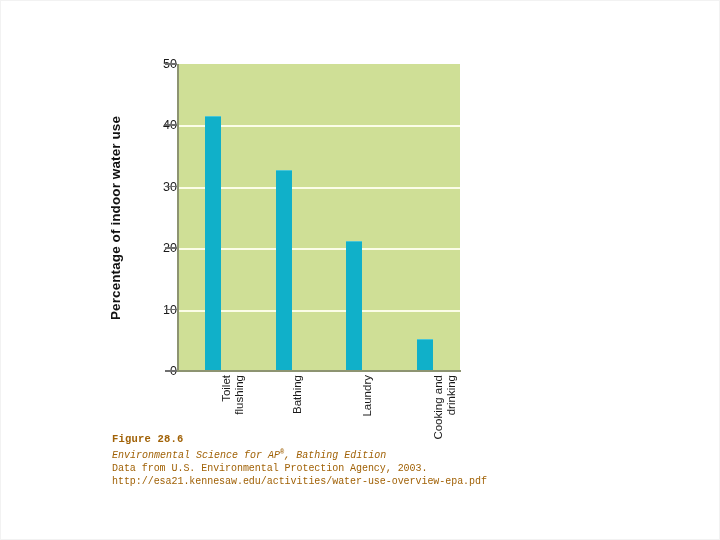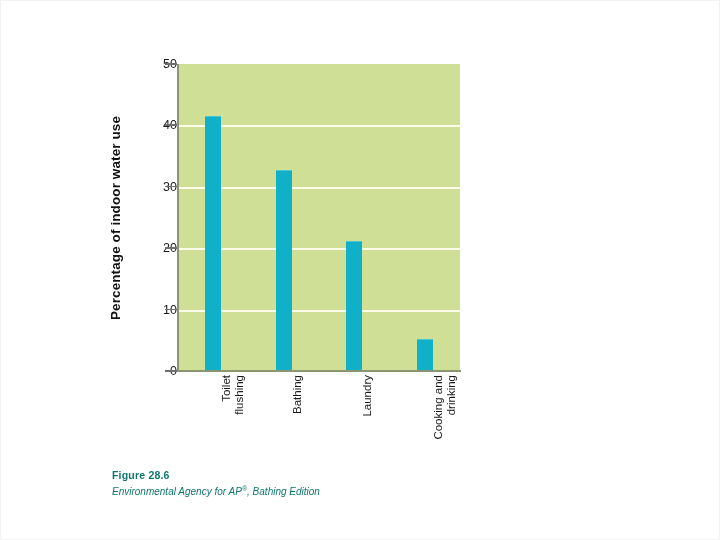--- a/index.html
+++ b/index.html
@@ -144,23 +144,24 @@
     line-height: 13px;
     color: #1a1a1a;
     text-align: right;
     white-space: pre-line;
   }
 
   
   #caption {
     position: absolute;
     left: 111px;
-    top: 468px;
+    top: 432px;
     width: 560px;
-    color: #0f766e;
+    color: #a16207;
+    font-family: Liberation Mono, monospace;
   }
   #caption .cap-figno {
     font-size: 10.5px;
     font-weight: bold;
     line-height: 13px;
     letter-spacing: 0.2px;
   }
   #caption .cap-source {
     font-size: 10px;
     line-height: 13px;
@@ -219,16 +220,17 @@
         <div class="xlabel" style="left: 113px; transform: rotate(-90deg); transform-origin: 0px 0px; margin-top: 120px;">Bathing</div>
         <div class="xlabel" style="left: 183px; transform: rotate(-90deg); transform-origin: 0px 0px; margin-top: 120px;">Laundry</div>
         <div class="xlabel" style="left: 254px; transform: rotate(-90deg); transform-origin: 0px 0px; margin-top: 120px;">Cooking and
 drinking</div>
       </div>
 
   </div>
 
   <div id="caption">
     <div class="cap-figno">Figure 28.6</div>
-    <div class="cap-source"><span class="ital">Environmental Agency for AP</span><sup class="reg ital">®</sup><span class="ital">, Bathing Edition</span></div>
+    <div class="cap-source"><span class="ital">Environmental Science for AP</span><sup class="reg ital">®</sup><span class="ital">, Bathing Edition</span></div>
+    <div class="cap-data">Data from U.S. Environmental Protection Agency, 2003. http://esa21.kennesaw.edu/activities/water-use-overview-epa.pdf</div>
   </div>
 
 </div>
 
 </body></html>

